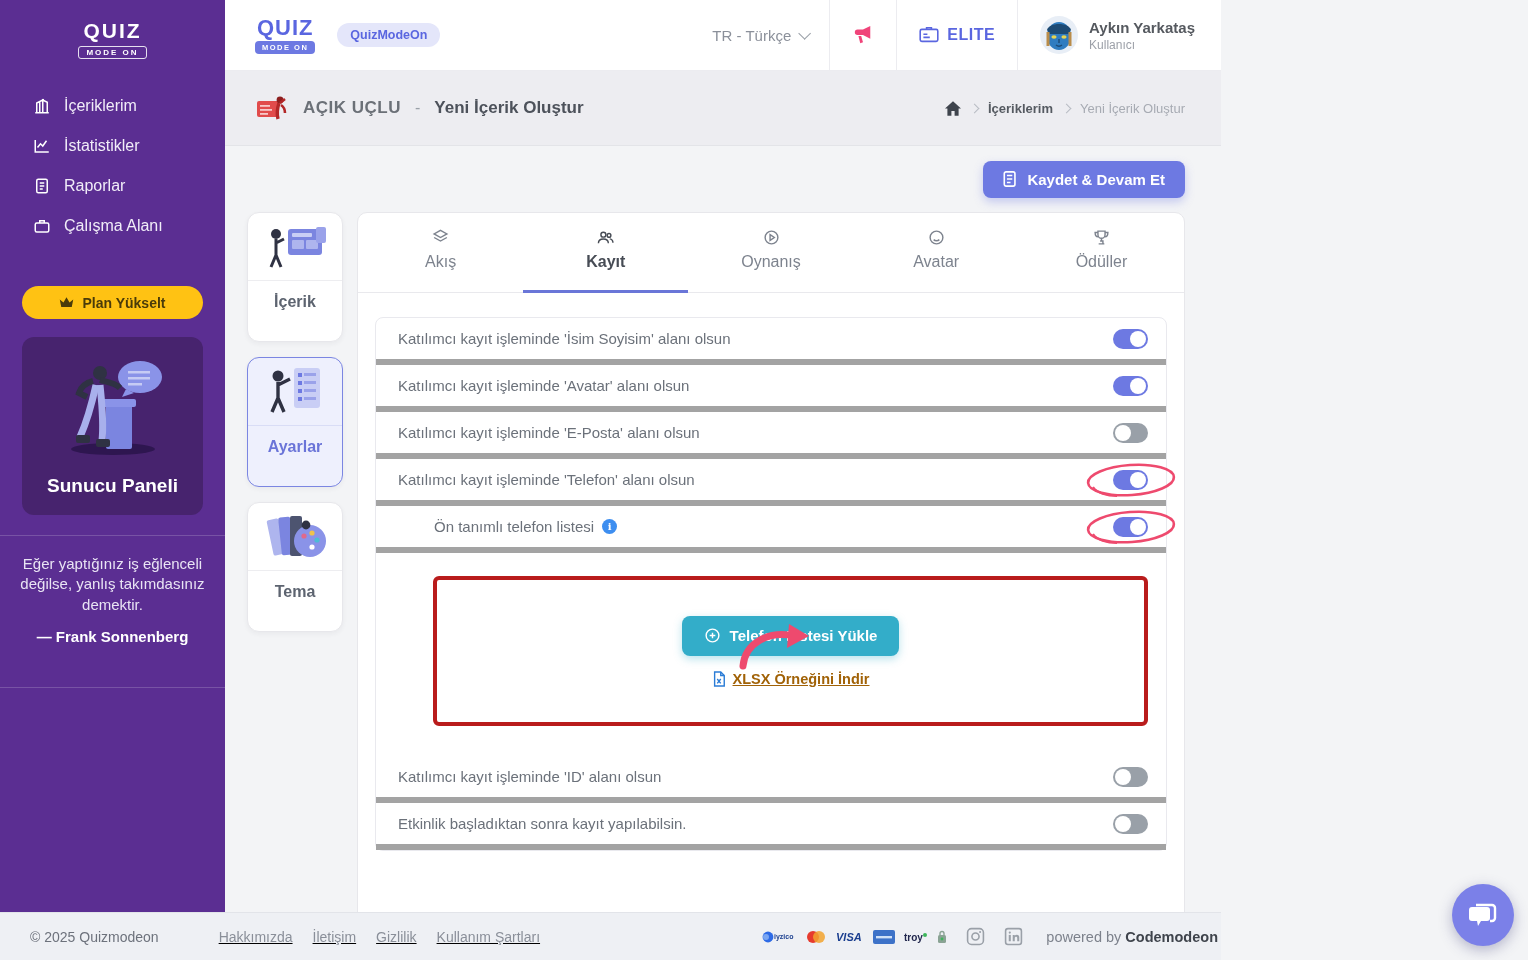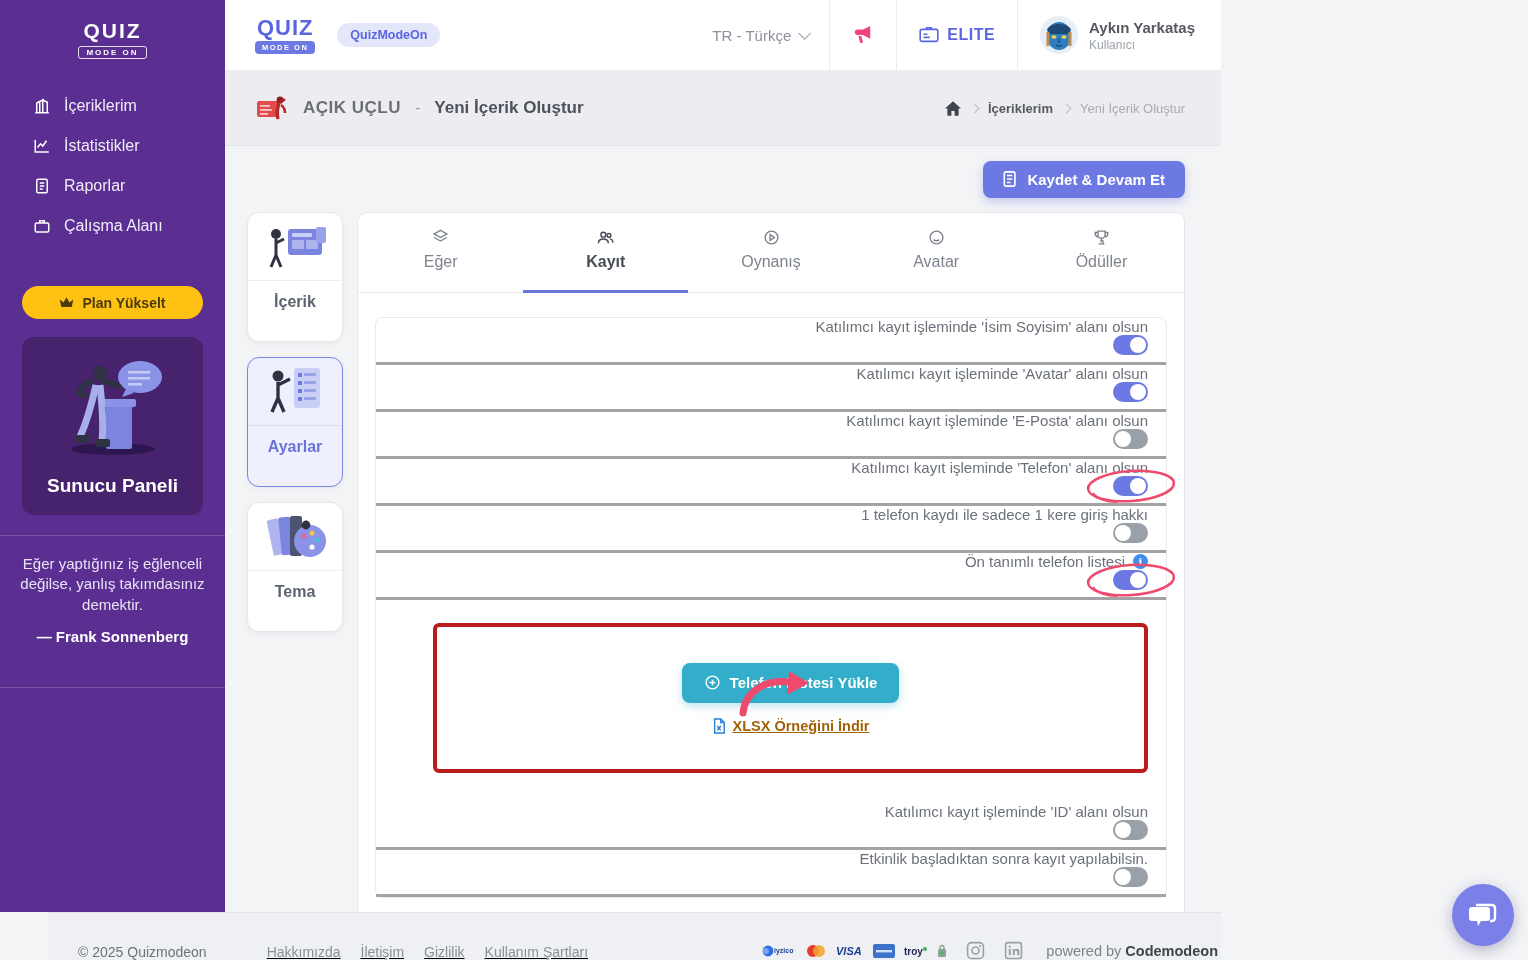--- a/index.html
+++ b/index.html
@@ -74,42 +74,42 @@
 
   .card { flex:1; background:#fff; border:1px solid #e7e7eb; border-radius:10px; height:780px; min-width:0; }
 
   .tabs { display:flex; border-bottom:1px solid #e9e9ed; }
   .tab { flex:1; display:flex; flex-direction:column; align-items:center; gap:7px; padding:16px 0 19px 0;
     font-size:16px; color:#7d838e; cursor:pointer; border-bottom:3px solid transparent; margin-bottom:-1px; }
   .tab svg { width:17px; height:17px; }
   .tab.active { color:#474c55; border-bottom:3px solid #6a76d8; font-weight:bold; }
 
   .panel { margin:24px 17px 0 17px; border:1px solid #e9e9ee; border-radius:8px; }
-  .srow { display:flex; align-items:flex-end; min-height:47px; padding:0 18px 0 22px; border-bottom:3px solid #a3a3a3;flex-direction:column; }
+  .srow { display:flex; align-items:center; min-height:47px; padding:0 18px 0 22px; border-bottom:6px solid #a3a3a3; }
   .srow.indent { padding-left:58px; }
   .srow .lab { font-size:15px; color:#6b717a; display:flex; align-items:center; gap:8px; }
   .info { width:15px; height:15px; border-radius:50%; background:#3d8ef0; display:inline-flex; align-items:center; justify-content:center; cursor:pointer; }
   .info::after { content:"i"; color:#fff; font-size:10px; font-weight:bold; font-family:"DejaVu Serif",serif; }
   .tgwrap { margin-left:auto; position:relative; display:flex; align-items:center; }
   .switch { width:35px; height:20px; border-radius:10px; position:relative; display:inline-block; cursor:pointer; }
   .switch::after { content:""; position:absolute; top:2px; width:16px; height:16px; border-radius:50%; background:#fff; }
   .switch.on { background:#6d79e2; } .switch.on::after { right:2px; }
   .switch.off { background:#99a0a8; } .switch.off::after { left:2px; }
   .ring { position:absolute; left:50%; top:50%; width:92px; height:42px; transform:translate(-50%,-50%); pointer-events:none; }
 
   .upload-box { margin:23px 18px 30px 57px; border:4px solid #b91c1c; border-radius:6px; height:150px; position:relative;
     display:flex; flex-direction:column; align-items:center; justify-content:center; gap:15px; }
   .sketch-arrow { position:absolute; left:300px; top:40px; width:78px; height:52px; pointer-events:none; }
   .teal-btn { background:#33adc9; color:#fff; border:none; border-radius:8px; height:40px; padding:0 22px;
     font-size:15px; font-weight:bold; display:flex; align-items:center; gap:9px; font-family:inherit; cursor:pointer;
     box-shadow:0 3px 8px rgba(51,173,201,.35); }
   .xlsx { display:flex; align-items:center; gap:7px; color:#a16207; font-size:14.5px; font-weight:bold; text-decoration:underline; cursor:pointer; }
 
   
-  footer { background:#eef0f4; border-top:1px solid #e2e4e9; display:flex; align-items:flex-end; padding:0 3px 0 30px; font-size:14px;margin-left:48px; }
+  footer { background:#eef0f4; border-top:1px solid #e2e4e9; display:flex; align-items:center; padding:0 3px 0 30px; font-size:14px; }
   .copyright { color:#6d727c; }
   .flinks { display:flex; gap:20px; margin-left:60px;text-decoration:underline; }
   .flink { color:#8a8f99; cursor:pointer; }
   .fright { margin-left:auto; display:flex; align-items:center; gap:9px; }
   .pay { height:15px; display:flex; align-items:center; }
   .social { color:#9aa0a8; margin-left:10px; cursor:pointer; display:flex; align-items:center; }
   .powered { color:#7d828c; margin-left:14px; font-size:14.5px; }
   .powered b { color:#3f444c; }
 
   .chat-fab { position:fixed; right:14px; bottom:14px; width:62px; height:62px; border-radius:50%;
@@ -325,21 +325,21 @@
             </div>
           </div>
 
           <div class="card">
             <div class="tabs">
               <div class="tab">
                 <svg viewBox="0 0 24 24" fill="none" stroke="currentColor" stroke-width="2">
                     <path d="M12 2l9 5-9 5-9-5 9-5z"></path>
                     <path d="M3 12l9 5 9-5"></path>
                   </svg>
-                <span>Eğer</span>
+                <span>Akış</span>
               </div>
               <div class="tab active">
                 <svg viewBox="0 0 24 24" fill="none" stroke="currentColor" stroke-width="2">
                     <circle cx="9" cy="8" r="3.5"></circle>
                     <path d="M2 20c0-4 3-6 7-6s7 2 7 6"></path>
                     <circle cx="17" cy="9" r="2.6"></circle>
                     <path d="M18 14c3 .5 4.5 2.5 4.5 5.5"></path>
                   </svg>
                 <span>Kayıt</span>
               </div>
@@ -402,30 +402,20 @@
     <span class="lab">
       <span>Katılımcı kayıt işleminde 'Telefon' alanı olsun</span>
 
     </span>
     <span class="tgwrap">
       <span class="switch on"></span>
       <svg class="ring" viewBox="0 0 92 42">
         <ellipse cx="46" cy="21" rx="43" ry="15" fill="none" stroke="#ee4a6e" stroke-width="2.6" transform="rotate(-4 46 21)"></ellipse>
         <path d="M8 28c4 6 14 9 24 9" fill="none" stroke="#ee4a6e" stroke-width="2.2"></path>
       </svg>
-    </span>
-  </div>
-                  <div class="srow indent">
-    <span class="lab">
-      <span>1 telefon kaydı ile sadece 1 kere giriş hakkı</span>
-
-    </span>
-    <span class="tgwrap">
-      <span class="switch off"></span>
-
     </span>
   </div>
                   <div class="srow indent">
     <span class="lab">
       <span>Ön tanımlı telefon listesi</span>
       <span class="info"></span>
     </span>
     <span class="tgwrap">
       <span class="switch on"></span>
       <svg class="ring" viewBox="0 0 92 42">

